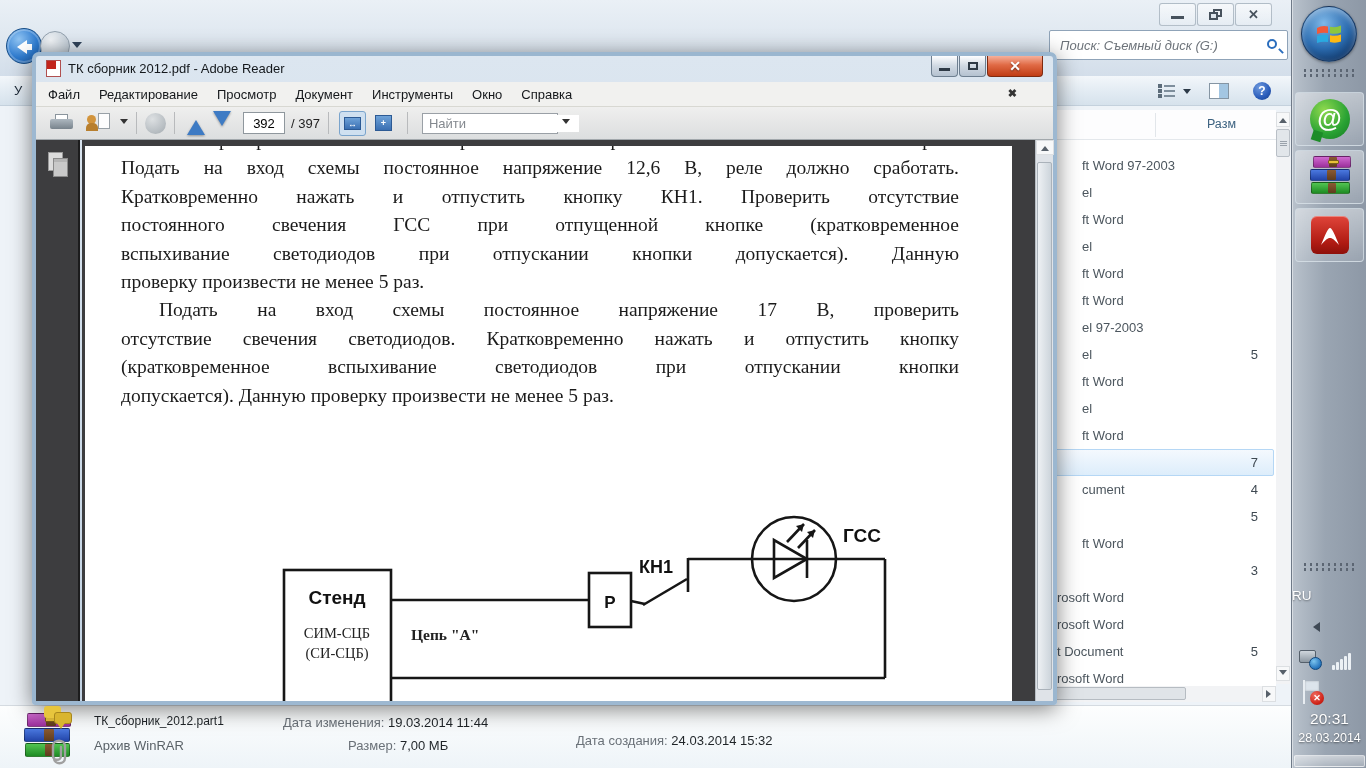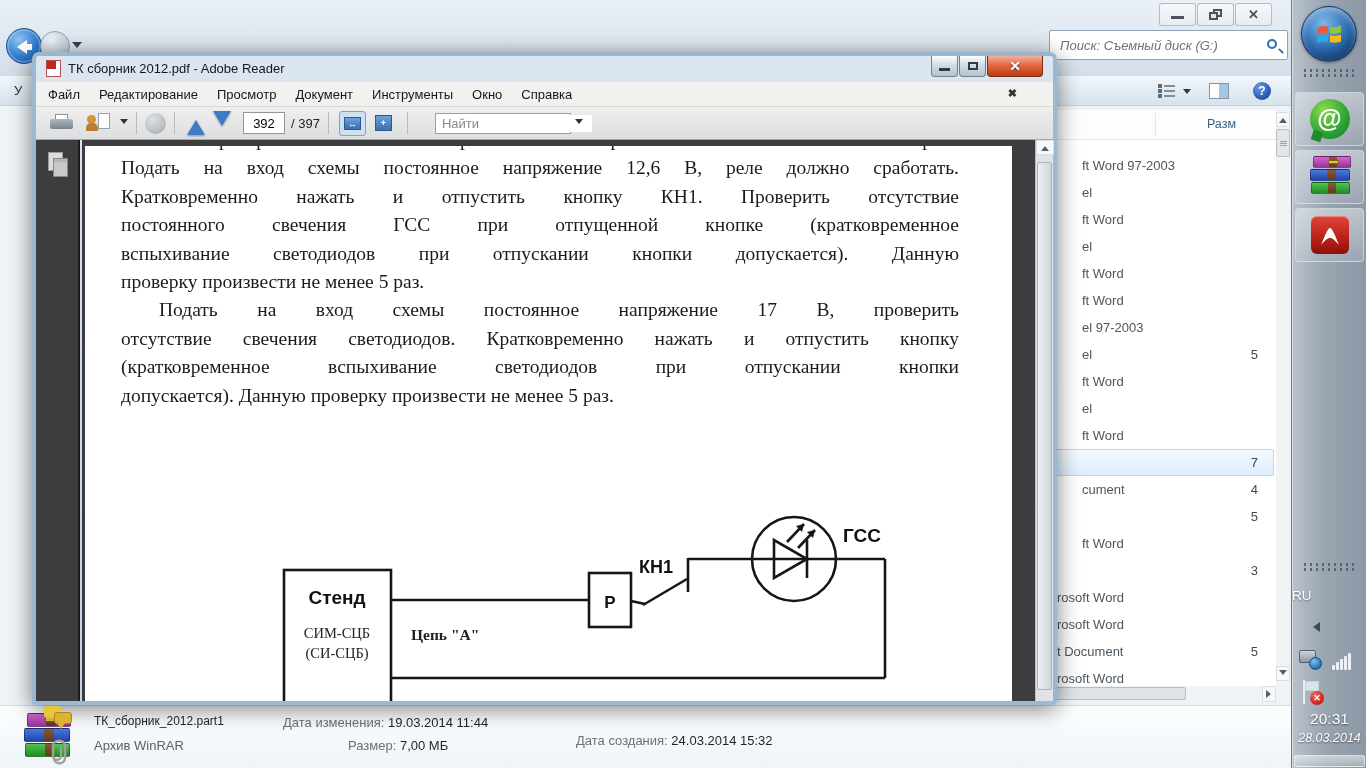--- a/index.html
+++ b/index.html
@@ -157,21 +157,21 @@
     filter:drop-shadow(0 1px 1px rgba(0,0,0,.35)); margin:0 4px; }
   .bluearr-dn { width:0; height:0; border:9px solid transparent; border-top:15px solid #3e7bc4;
     filter:drop-shadow(0 1px 1px rgba(0,0,0,.35)); margin:0 4px; }
   #pagebox { width:42px; height:22px; border:1px solid #8f979d; background:#fff; text-align:center;
     font-family:"Liberation Sans",sans-serif; font-size:13px; margin:0 6px 0 8px; }
   .fitbtn { width:27px; height:25px; border-radius:3px; display:flex; align-items:center; justify-content:center; margin:0 2px;}
   .fitbtn.pressed { background:#cfe0f0; border:1px solid #7aa4cc; }
   .fitbtn .ic { width:17px; height:13px; background:linear-gradient(#6ea2d8,#3a6fb2); border:1px solid #2c5a94;
     color:#fff; font-size:9px; line-height:12px; text-align:center; font-weight:bold; }
   .fitbtn.fp .ic { height:16px; line-height:15px; }
-  #findbox { width:136px; height:21px; border:1px solid #9aa0a6; background:#fff; margin-left:19px; }
+  #findbox { width:136px; height:21px; border:1px solid #9aa0a6; background:#fff; margin-left:6px; }
   #findbox input { width:150px; height:17px; border:0; outline:none; margin:1px 0 0 6px;
     font-family:"Liberation Sans",sans-serif; font-size:13px; }
   #findbox input::placeholder { color:#84898f; opacity:1; }
   #ad-body { left:0; top:84px; width:1017px; height:561px; }
   #navpane { left:0; top:0; width:44px; height:561px; background:#3d3d3f; border-right:2px solid #1c1c1d; }
   .pagesicon { left:10px; top:12px; width:24px; height:28px; }
   .pagesicon .d1 { position:absolute; left:2px; top:0; width:15px; height:19px; background:#dcdcdc; border:1px solid #9a9a9a; }
   .pagesicon .d2 { position:absolute; left:7px; top:6px; width:15px; height:19px; background:#c9c9c9; border:1px solid #8a8a8a;
     box-shadow:inset 0 3px 0 #b5b5b5; }
   .commentsicon { left:8px; top:566px; width:30px; height:24px; position:absolute; }
@@ -227,21 +227,21 @@
   #flagicon { left:10px; top:680px; width:24px; height:30px; }
   #flagicon .pole { position:absolute; left:1px; top:0; width:2px; height:24px; background:#e8edf2; }
   #flagicon .fl { position:absolute; left:3px; top:1px; width:14px; height:10px; background:#dce4ec;
     box-shadow:inset 0 0 2px rgba(0,0,0,.25); }
   #flagicon .bad { position:absolute; left:8px; top:11px; width:14px; height:14px; border-radius:50%;
     background:radial-gradient(circle at 35% 30%,#f06a5e,#cf2318 65%,#9e140b); color:#fff; font-size:9px;
     font-weight:bold; text-align:center; line-height:14px; }
   #tb-time { left:0; top:710px; width:75px; text-align:center; color:#fff; font-size:15.5px;
     text-shadow:0 1px 2px rgba(0,0,0,.5); }
   #tb-date { left:0; top:731px; width:75px; text-align:center; color:#fff; font-size:12.5px;
-    text-shadow:0 1px 2px rgba(0,0,0,.5);font-style:italic; }
+    text-shadow:0 1px 2px rgba(0,0,0,.5); }
   #showdesk { left:2px; bottom:1px; width:71px; height:12px; border-radius:2px;
     background:linear-gradient(rgba(255,255,255,.5),rgba(255,255,255,.2)); border:1px solid rgba(255,255,255,.55); }
 </style>
 </head>
 <body>
 
 <div id="screen">
 
   <div id="explorer" class="a">
     <div class="exp-top a">

